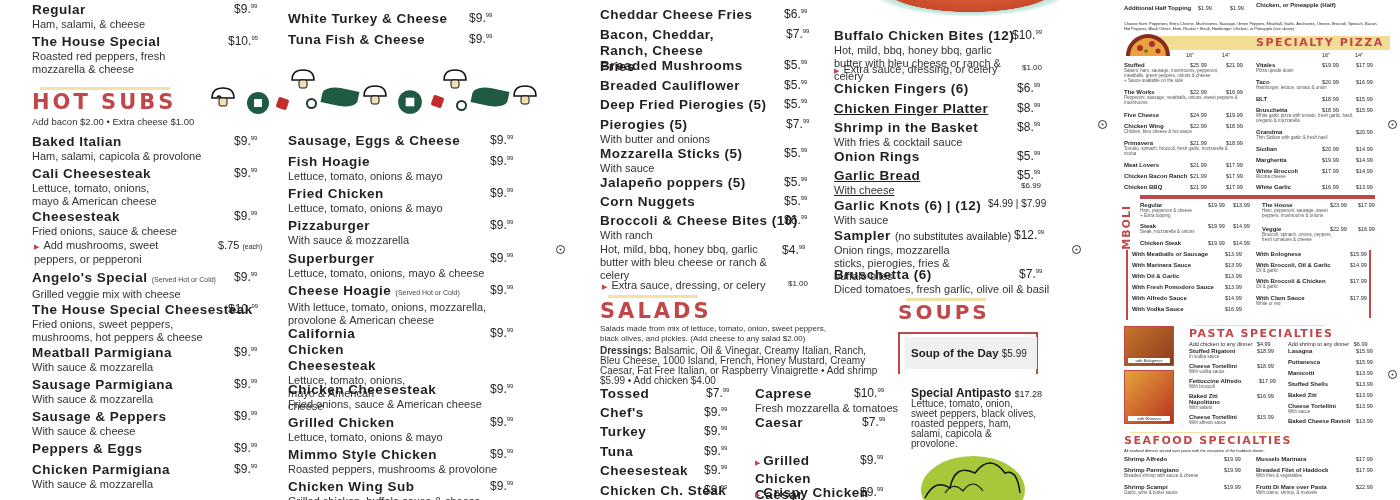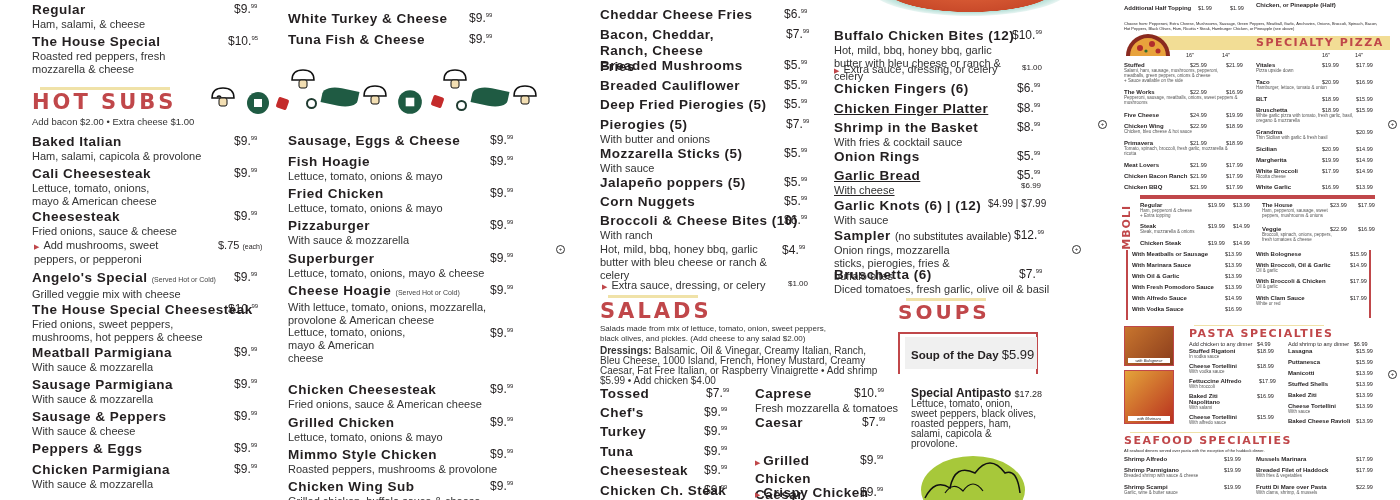--- a/index.html
+++ b/index.html
@@ -200,20 +200,21 @@
     </div>
   <div class="price" style="left:490px;top:251px;">$<span>9</span>.<sup>99</sup></div>
 
   <div class="item" style="left:288px;top:283px;width:200px;">
       <div class="name"><span>Cheese Hoagie</span> <span class="note">(Served Hot or Cold)</span></div>
       <div class="desc">With lettuce, tomato, onions, mozzarella, provolone &amp; American cheese</div>
     </div>
   <div class="price" style="left:490px;top:283px;">$<span>9</span>.<sup>99</sup></div>
 
   <div class="item" style="left:288px;top:326px;width:120px;">
+      <div class="name" style="white-space:normal;">California Chicken Cheesesteak</div>
       <div class="desc">Lettuce, tomato, onions, mayo &amp; American cheese</div>
     </div>
   <div class="price" style="left:490px;top:326px;">$<span>9</span>.<sup>99</sup></div>
 
   <div class="item" style="left:288px;top:382px;">
       <div class="name">Chicken Cheesesteak</div>
       <div class="desc">Fried onions, sauce &amp; American cheese</div>
     </div>
   <div class="price" style="left:490px;top:382px;">$<span>9</span>.<sup>99</sup></div>
 
@@ -401,21 +402,21 @@
   <div class="item" style="left:834px;top:267px;">
       <div class="name">Bruschetta (6)</div>
       <div class="desc">Diced tomatoes, fresh garlic, olive oil &amp; basil</div>
     </div>
   <div class="price" style="left:1019px;top:267px;">$<span>7</span>.<sup>99</sup></div>
 
   <div class="gold-rule" style="left:906px;top:298px;width:80px;"></div>
   <div class="abs heading-red" style="left:898px;top:300px;font-size:20px;">SOUPS</div>
   <div class="abs" style="left:898px;top:332px;width:140px;height:42px;border:2px solid #c0474a;border-bottom:none;"></div>
   <div class="abs" style="left:905px;top:337px;width:132px;height:32px;background:#f0f0f0;"></div>
-  <div class="abs" style="left:911px;top:347px;font-size:11.5px;font-weight:700;"><span>Soup of the Day</span> <span style="font-weight:400;font-size:13px;">$5.99</span></div>
+  <div class="abs" style="left:911px;top:347px;font-size:11.5px;font-weight:700;"><span>Soup of the Day</span> <span style="font-weight:400;font-size:10px;">$5.99</span></div>
 
   <div class="abs" style="left:911px;top:386px;font-size:12px;font-weight:700;"><span>Special Antipasto</span> <span style="font-weight:400;font-size:9px;">$17.28</span></div>
   <div class="abs desc" style="left:911px;top:399px;width:130px;font-size:10px;line-height:10px;color:#333;">Lettuce, tomato, onion, sweet peppers, black olives, roasted peppers, ham, salami, capicola &amp; provolone.</div>
 
   <svg class="abs" style="left:915px;top:448px;width:110px;height:52px;" viewBox="0 0 110 52">
     <ellipse cx="58" cy="42" rx="52" ry="34" fill="#a7c83a"></ellipse>
     <path d="M10 50 q10 -20 25 -10 q5 -25 25 -15 q15 -20 30 0 q12 -5 15 20" fill="none" stroke="#111" stroke-width="1.5"></path>
     <path d="M30 45 q8 -12 18 -2 q10 -14 20 0" fill="none" stroke="#111" stroke-width="1.2"></path>
   </svg>
 

